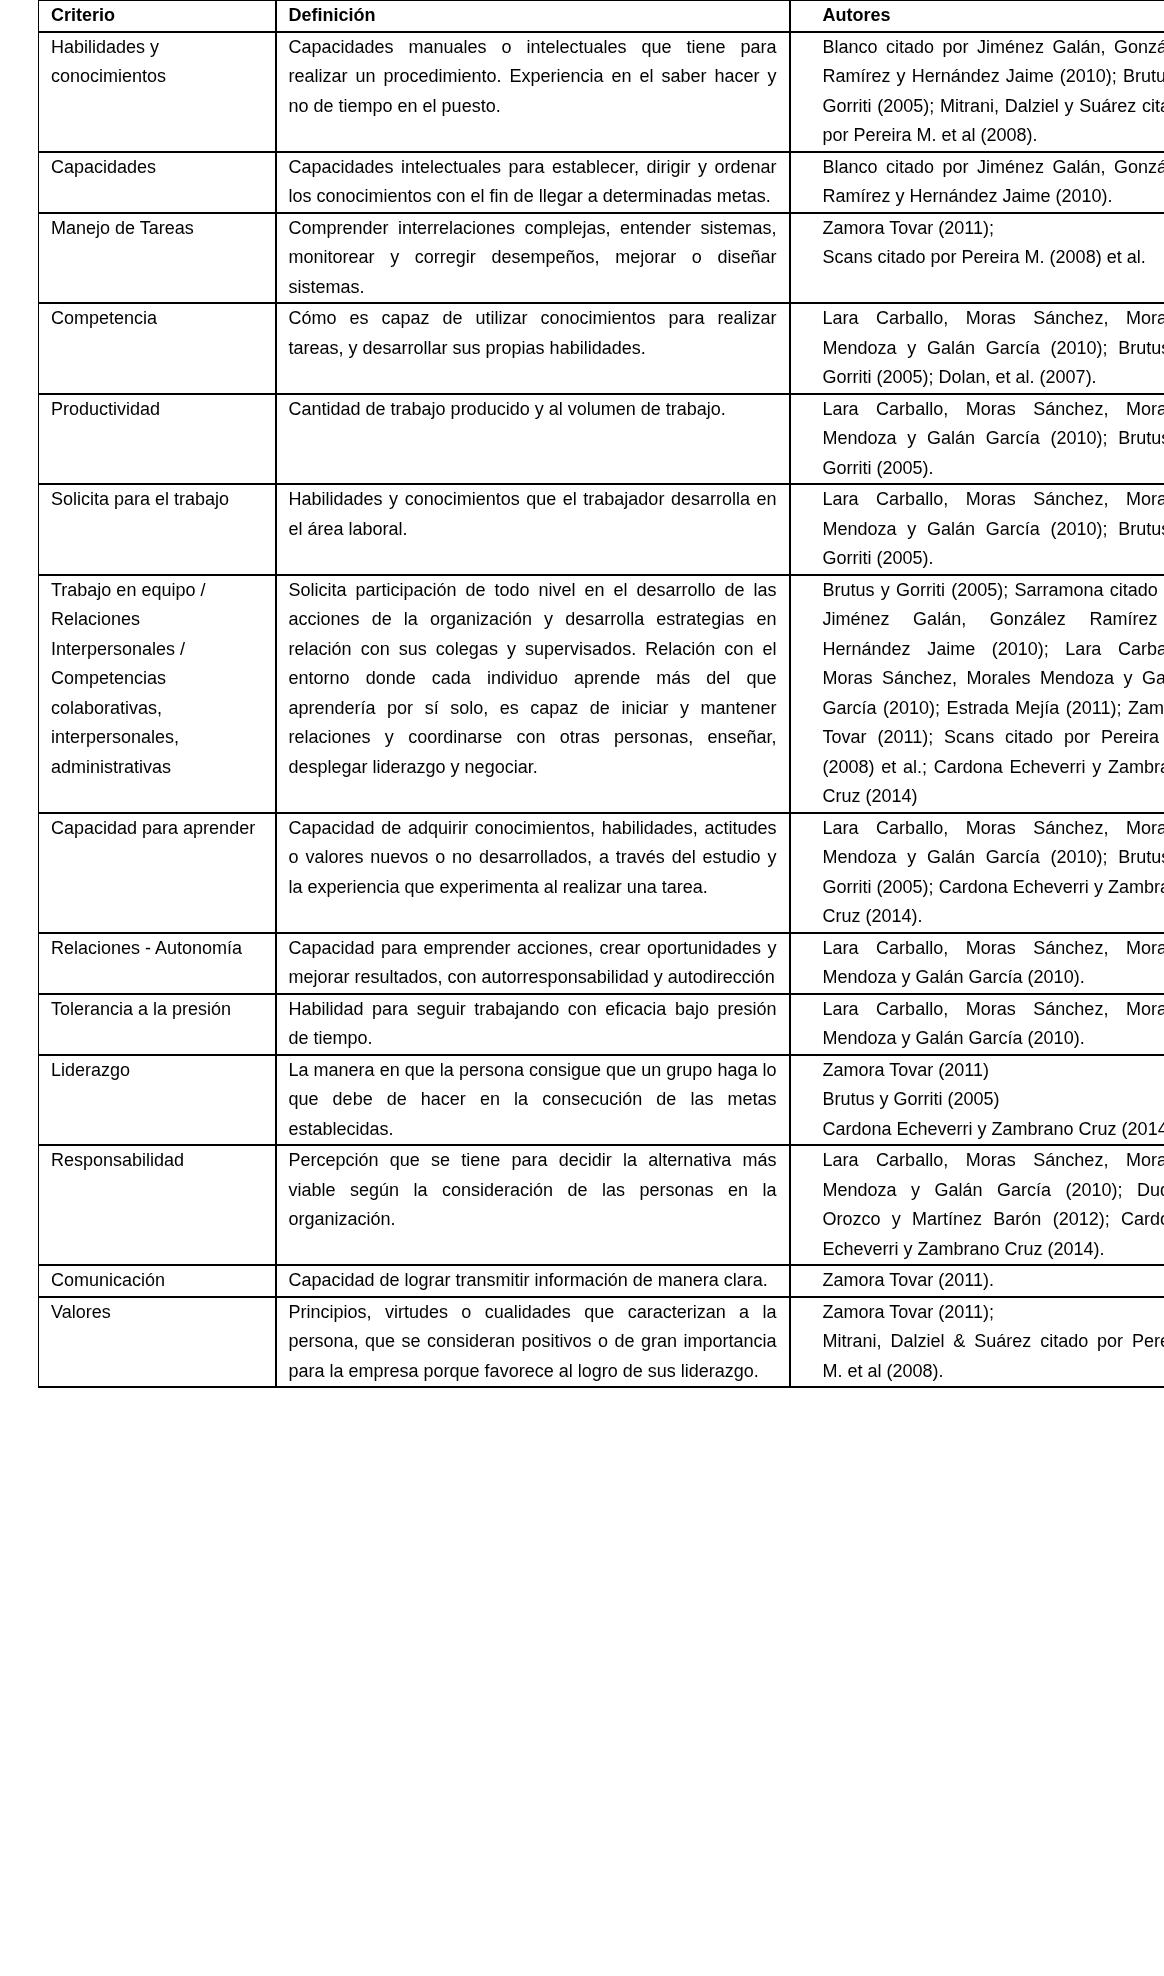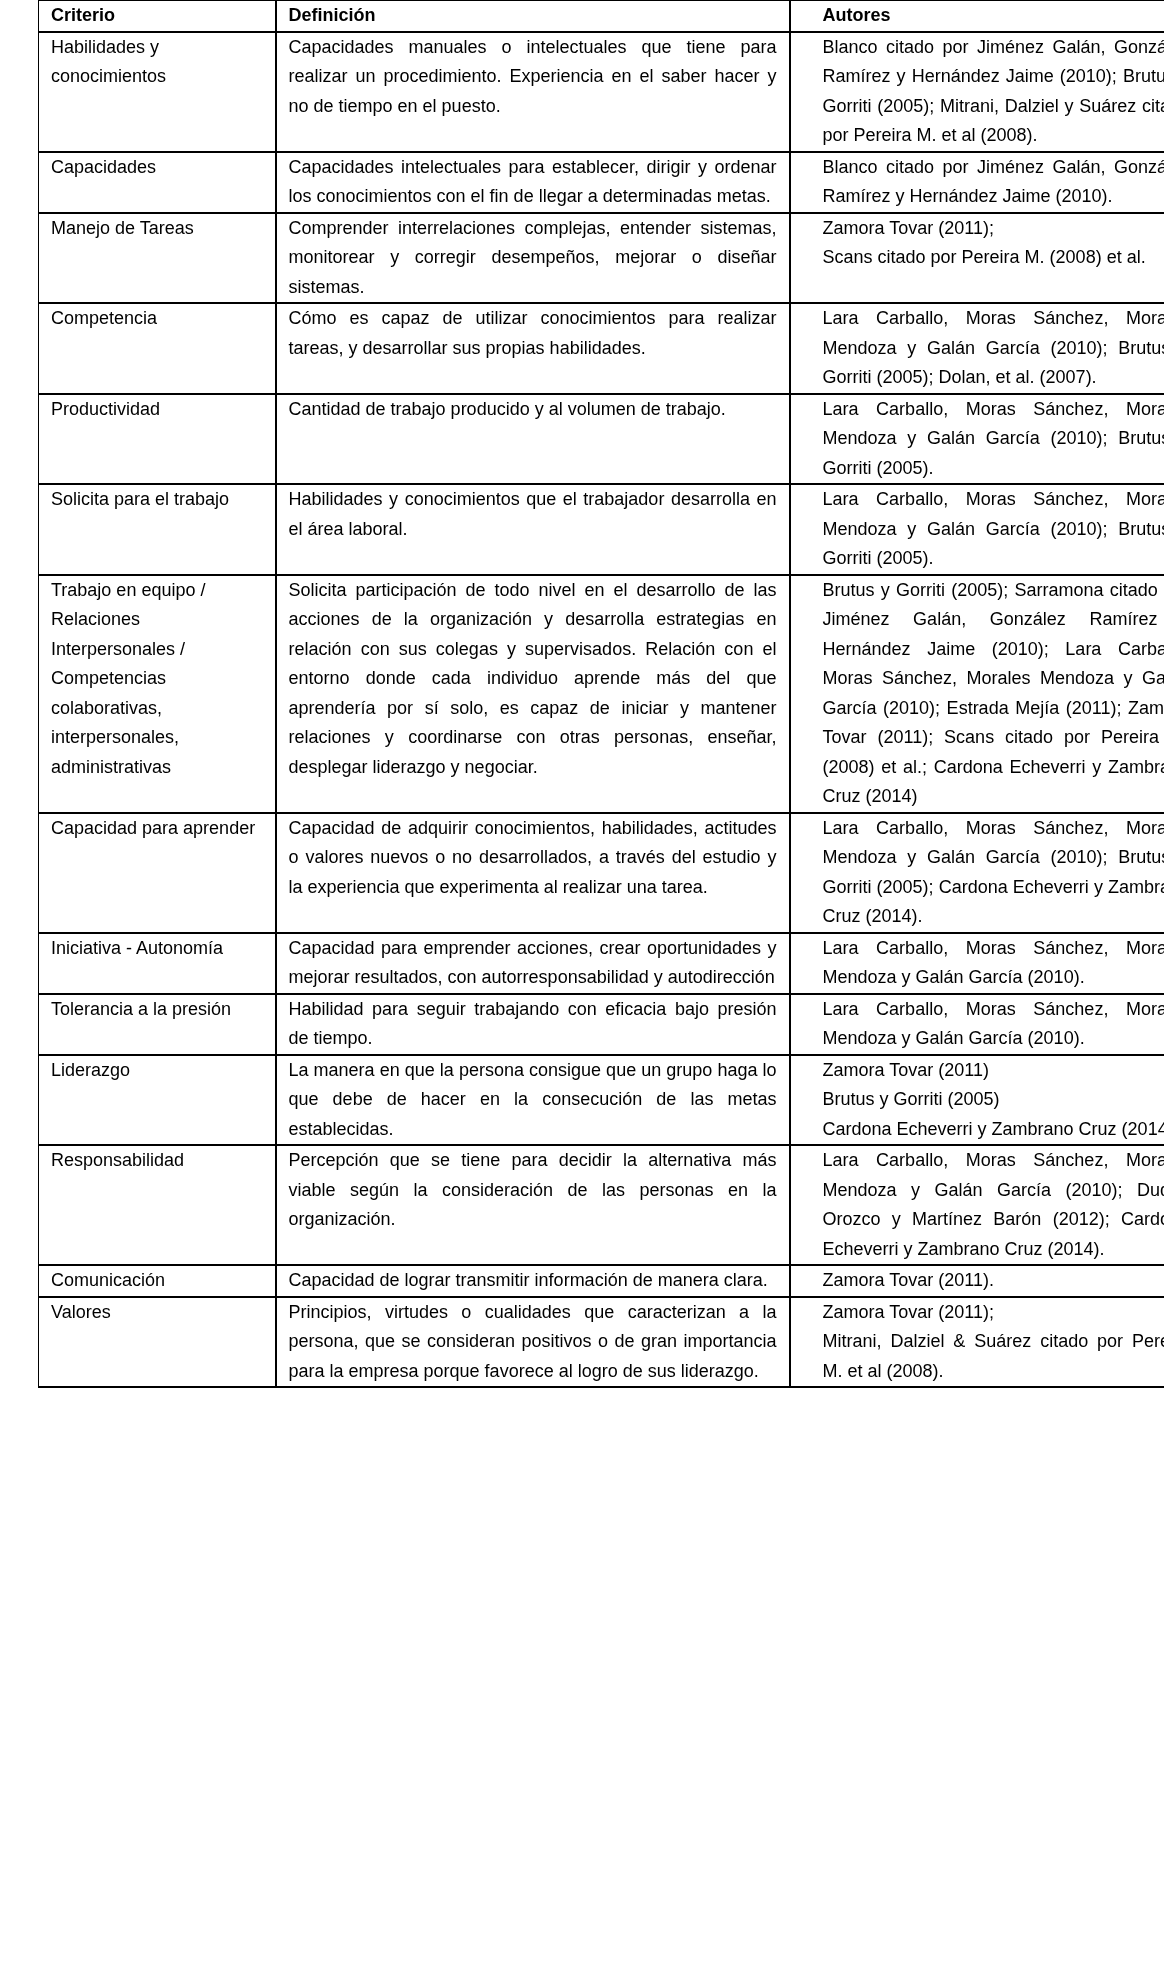--- a/index.html
+++ b/index.html
@@ -85,21 +85,21 @@
         <td class="crit"><span>Trabajo en equipo / Relaciones Interpersonales / Competencias colaborativas, interpersonales, administrativas</span></td>
         <td class="def"><span>Solicita participación de todo nivel en el desarrollo de las acciones de la organización y desarrolla estrategias en relación con sus colegas y supervisados. Relación con el entorno donde cada individuo aprende más del que aprendería por sí solo, es capaz de iniciar y mantener relaciones y coordinarse con otras personas, enseñar, desplegar liderazgo y negociar.</span></td>
         <td class="aut"><span>Brutus y Gorriti (2005); Sarramona citado por Jiménez Galán, González Ramírez y Hernández Jaime (2010); Lara Carballo, Moras Sánchez, Morales Mendoza y Galán García (2010); Estrada Mejía (2011); Zamora Tovar (2011); Scans citado por Pereira M. (2008) et al.; Cardona Echeverri y Zambrano Cruz (2014)</span></td>
       </tr>
       <tr>
         <td class="crit"><span>Capacidad para aprender</span></td>
         <td class="def"><span>Capacidad de adquirir conocimientos, habilidades, actitudes o valores nuevos o no desarrollados, a través del estudio y la experiencia que experimenta al realizar una tarea.</span></td>
         <td class="aut"><span>Lara Carballo, Moras Sánchez, Morales Mendoza y Galán García (2010); Brutus y Gorriti (2005); Cardona Echeverri y Zambrano Cruz (2014).</span></td>
       </tr>
       <tr>
-        <td class="crit"><span>Iniciativa - Autonomía</span></td>
+        <td class="crit"><span>Relaciones - Autonomía</span></td>
         <td class="def"><span>Capacidad para emprender acciones, crear oportunidades y mejorar resultados, con autorresponsabilidad y autodirección</span></td>
         <td class="aut"><span>Lara Carballo, Moras Sánchez, Morales Mendoza y Galán García (2010).</span></td>
       </tr>
       <tr>
         <td class="crit"><span>Tolerancia a la presión</span></td>
         <td class="def"><span>Habilidad para seguir trabajando con eficacia bajo presión de tiempo.</span></td>
         <td class="aut"><span>Lara Carballo, Moras Sánchez, Morales Mendoza y Galán García (2010).</span></td>
       </tr>
       <tr>
         <td class="crit"><span>Liderazgo</span></td>

